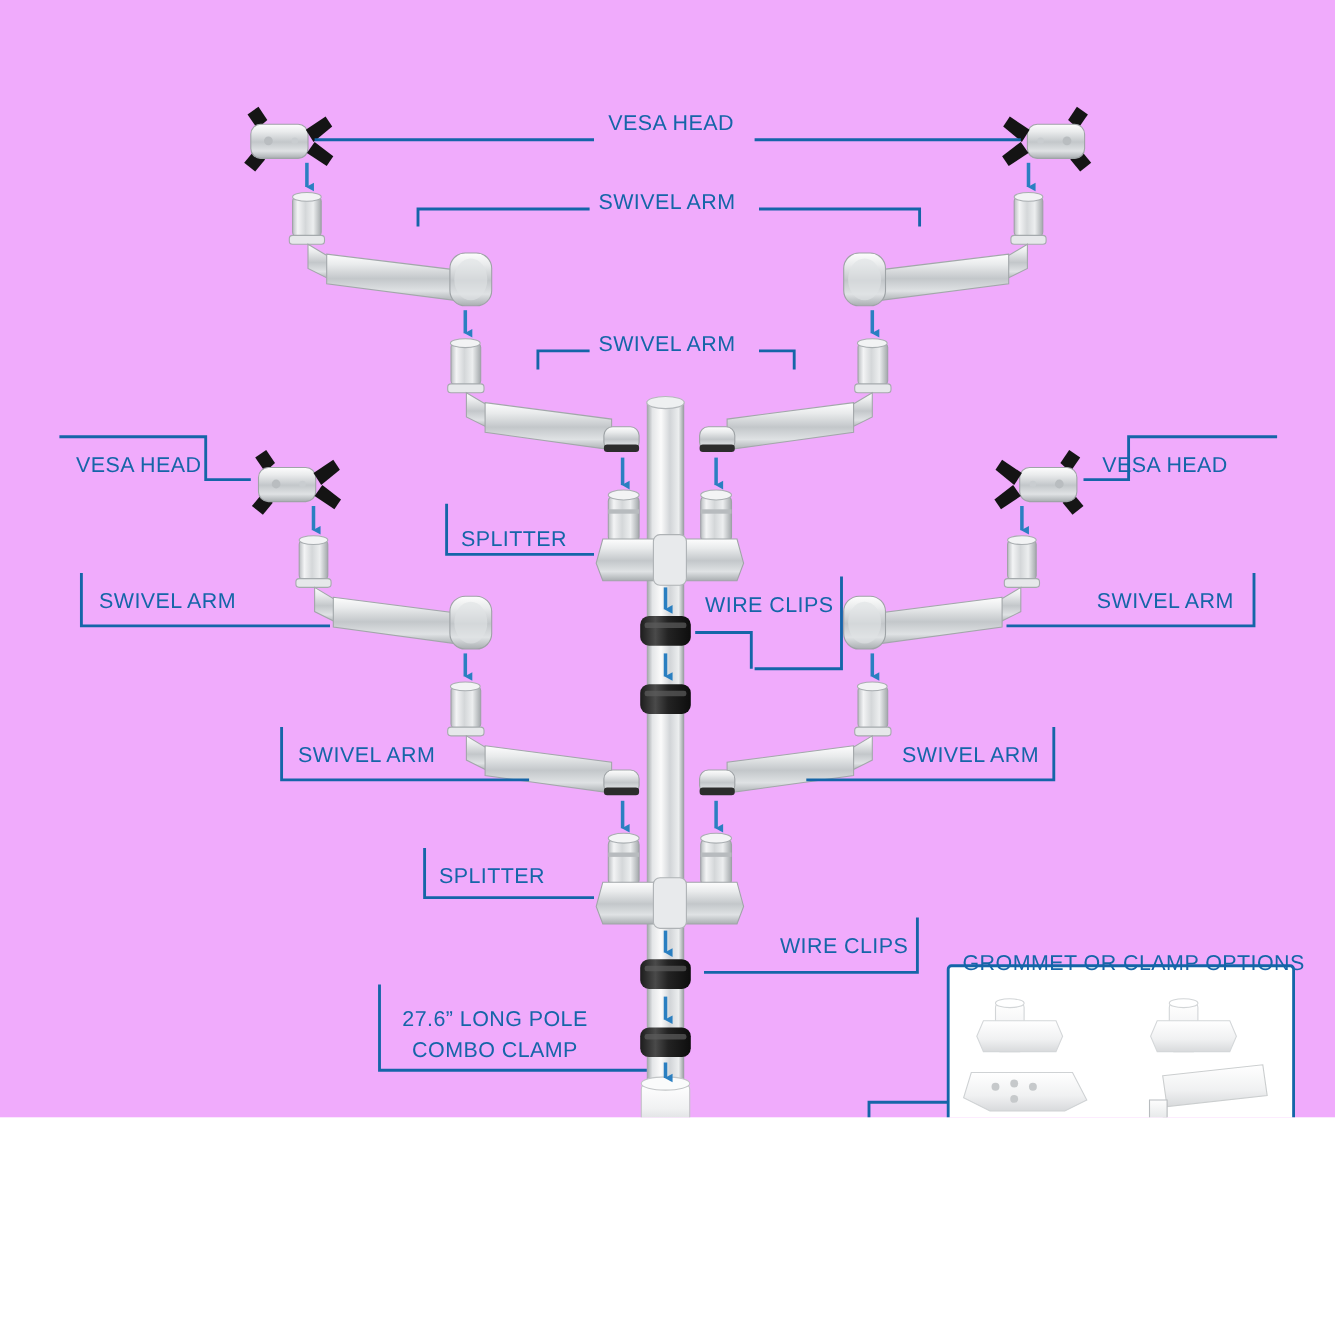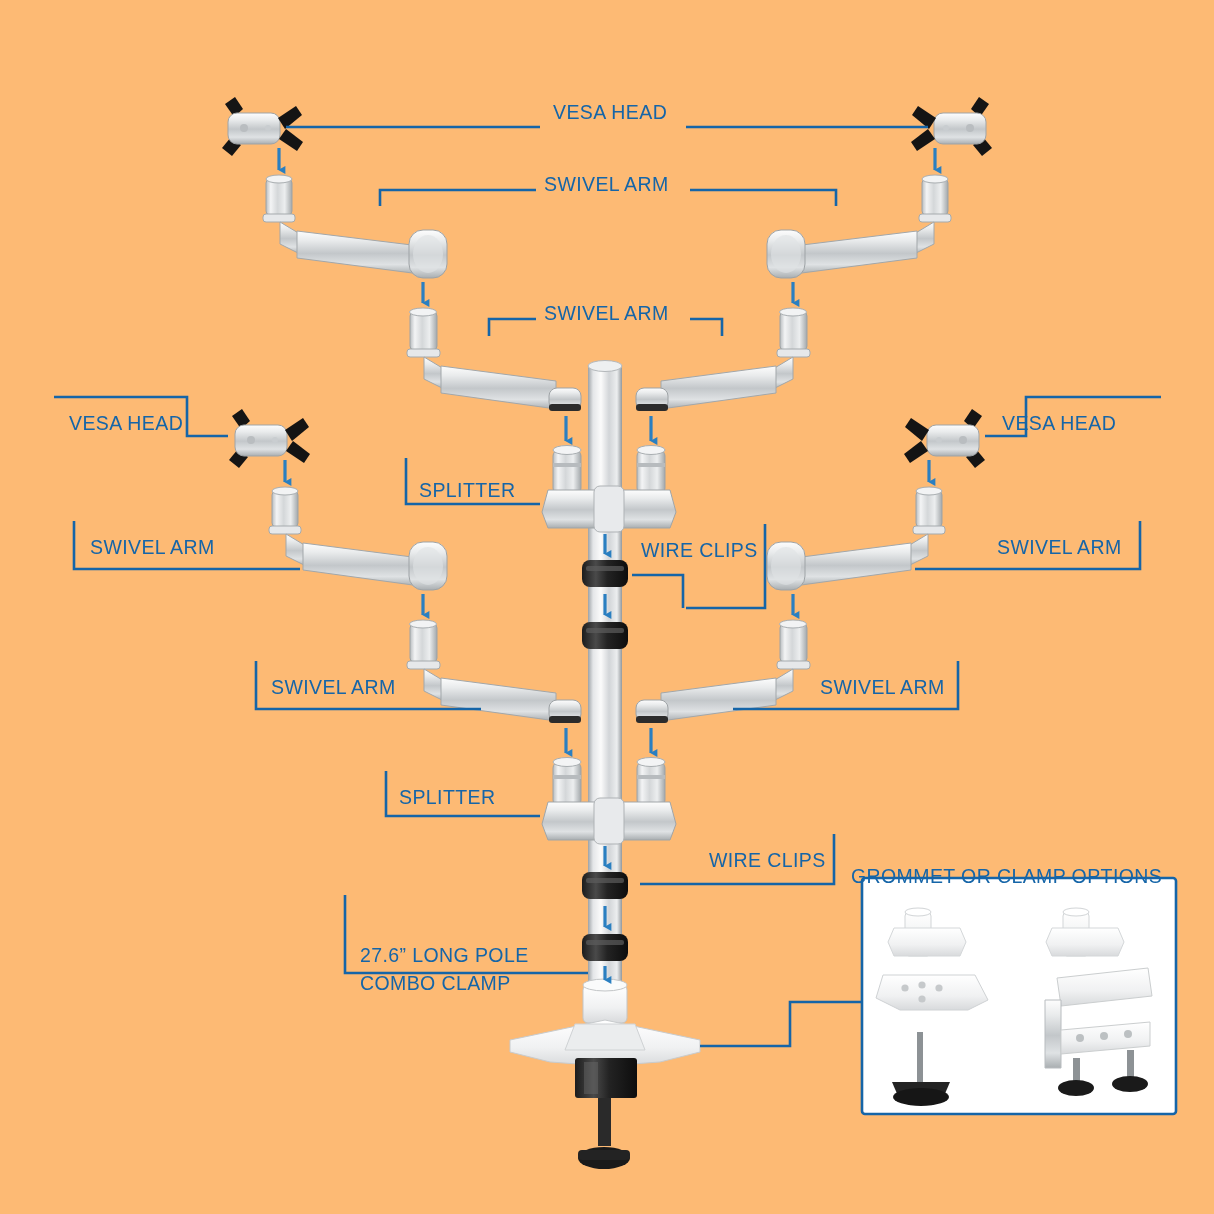--- a/index.html
+++ b/index.html
@@ -3,22 +3,22 @@
 <meta charset="utf-8">
 <style>
   html, body {
     margin: 0;
     padding: 0;
     background: #ffffff;
   }
   #page {
     position: relative;
     width: 1214px;
-    height: 1214px;
-    background: #fdba74;
+    height: 1016px;
+    background: #f0abfc;
     font-family: "Liberation Sans", sans-serif;
     overflow: hidden;
   }
   .lbl {
     position: absolute;
     color: #1565a8;
     font-size: 19.5px;
     letter-spacing: 0.4px;
     white-space: nowrap;
     line-height: 1.25;
@@ -353,20 +353,20 @@
   <div class="lbl" style="left:69px;  top:411px;">VESA HEAD</div>
   <div class="lbl" style="left:1002px;top:411px;">VESA HEAD</div>
   <div class="lbl" style="left:419px; top:478px;">SPLITTER</div>
   <div class="lbl" style="left:90px;  top:535px;">SWIVEL ARM</div>
   <div class="lbl" style="left:997px; top:535px;">SWIVEL ARM</div>
   <div class="lbl" style="left:641px; top:538px;">WIRE CLIPS</div>
   <div class="lbl" style="left:271px; top:675px;">SWIVEL ARM</div>
   <div class="lbl" style="left:820px; top:675px;">SWIVEL ARM</div>
   <div class="lbl" style="left:399px; top:785px;">SPLITTER</div>
   <div class="lbl" style="left:709px; top:848px;">WIRE CLIPS</div>
-  <div class="lbl" style="left:851px; top:864px;">GROMMET OR CLAMP OPTIONS</div>
-
-  <div class="lbl two-line" style="left:360px; top:913px; width:180px; text-align:left;margin-top:28px;">
+  <div class="lbl" style="left:875px; top:864px;">GROMMET OR CLAMP OPTIONS</div>
+
+  <div class="lbl two-line" style="left:360px; top:913px; width:180px; text-align:center;">
     <div>27.6” LONG POLE</div>
     <div>COMBO CLAMP</div>
   </div>
 
 </div>
 
 </body></html>

